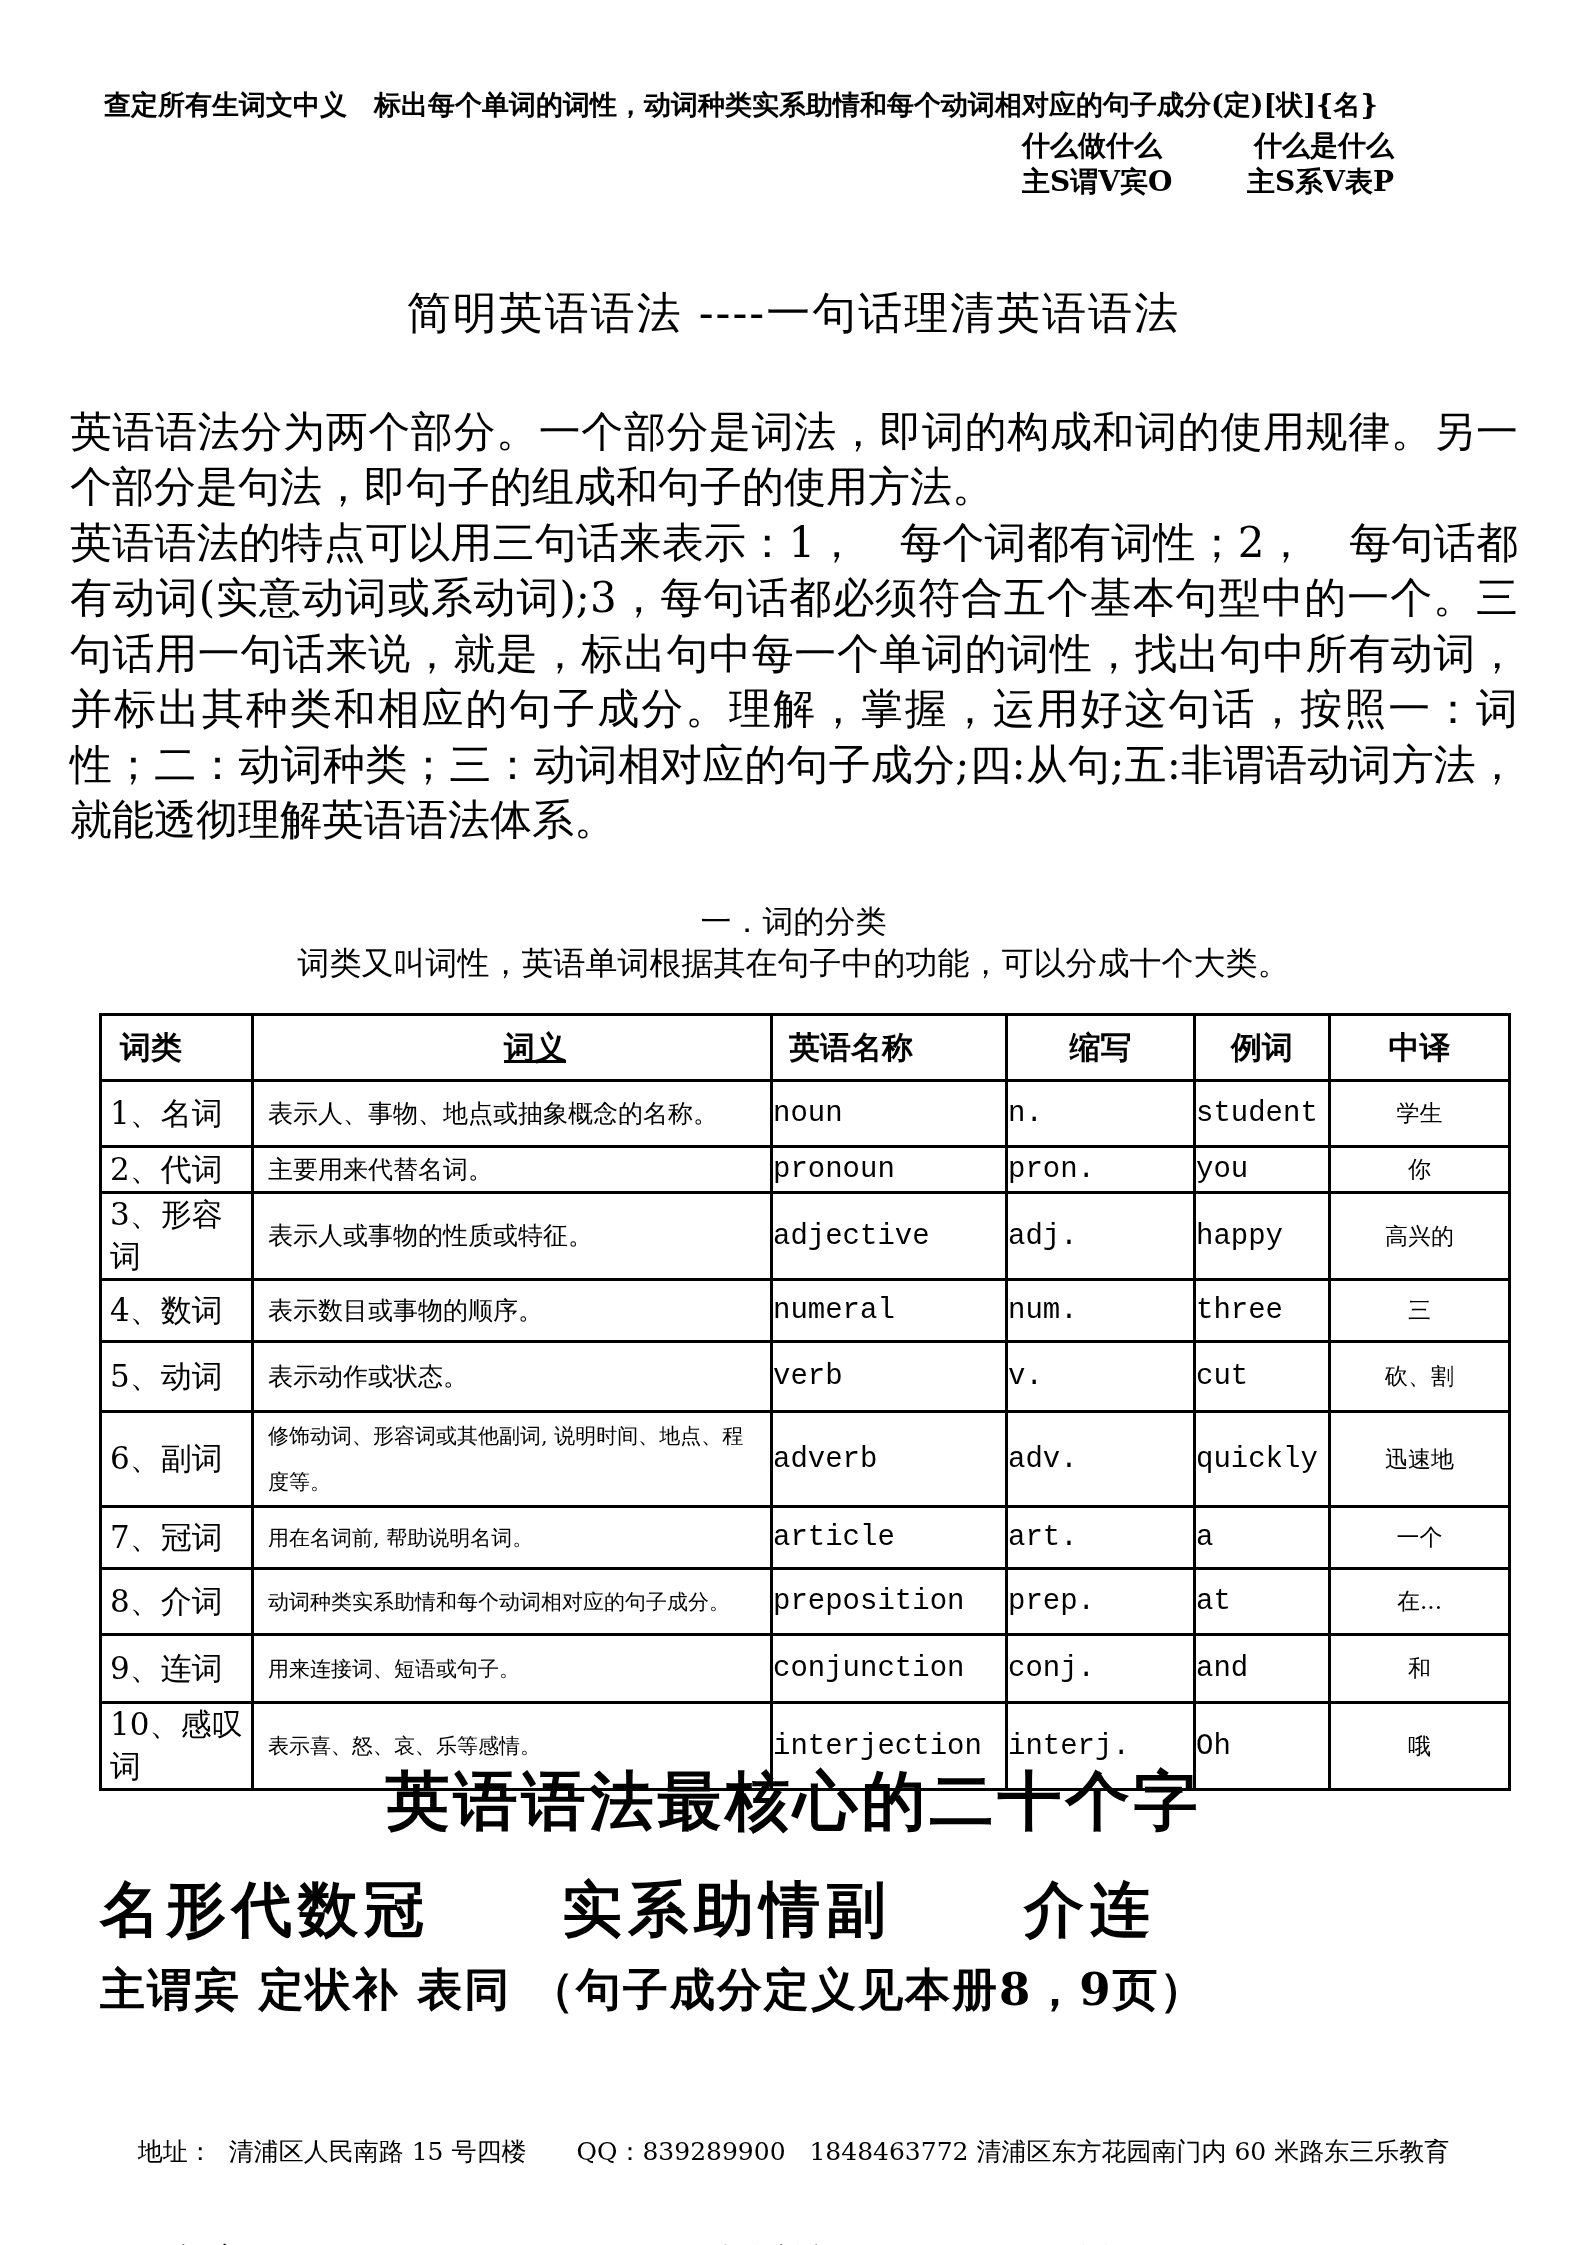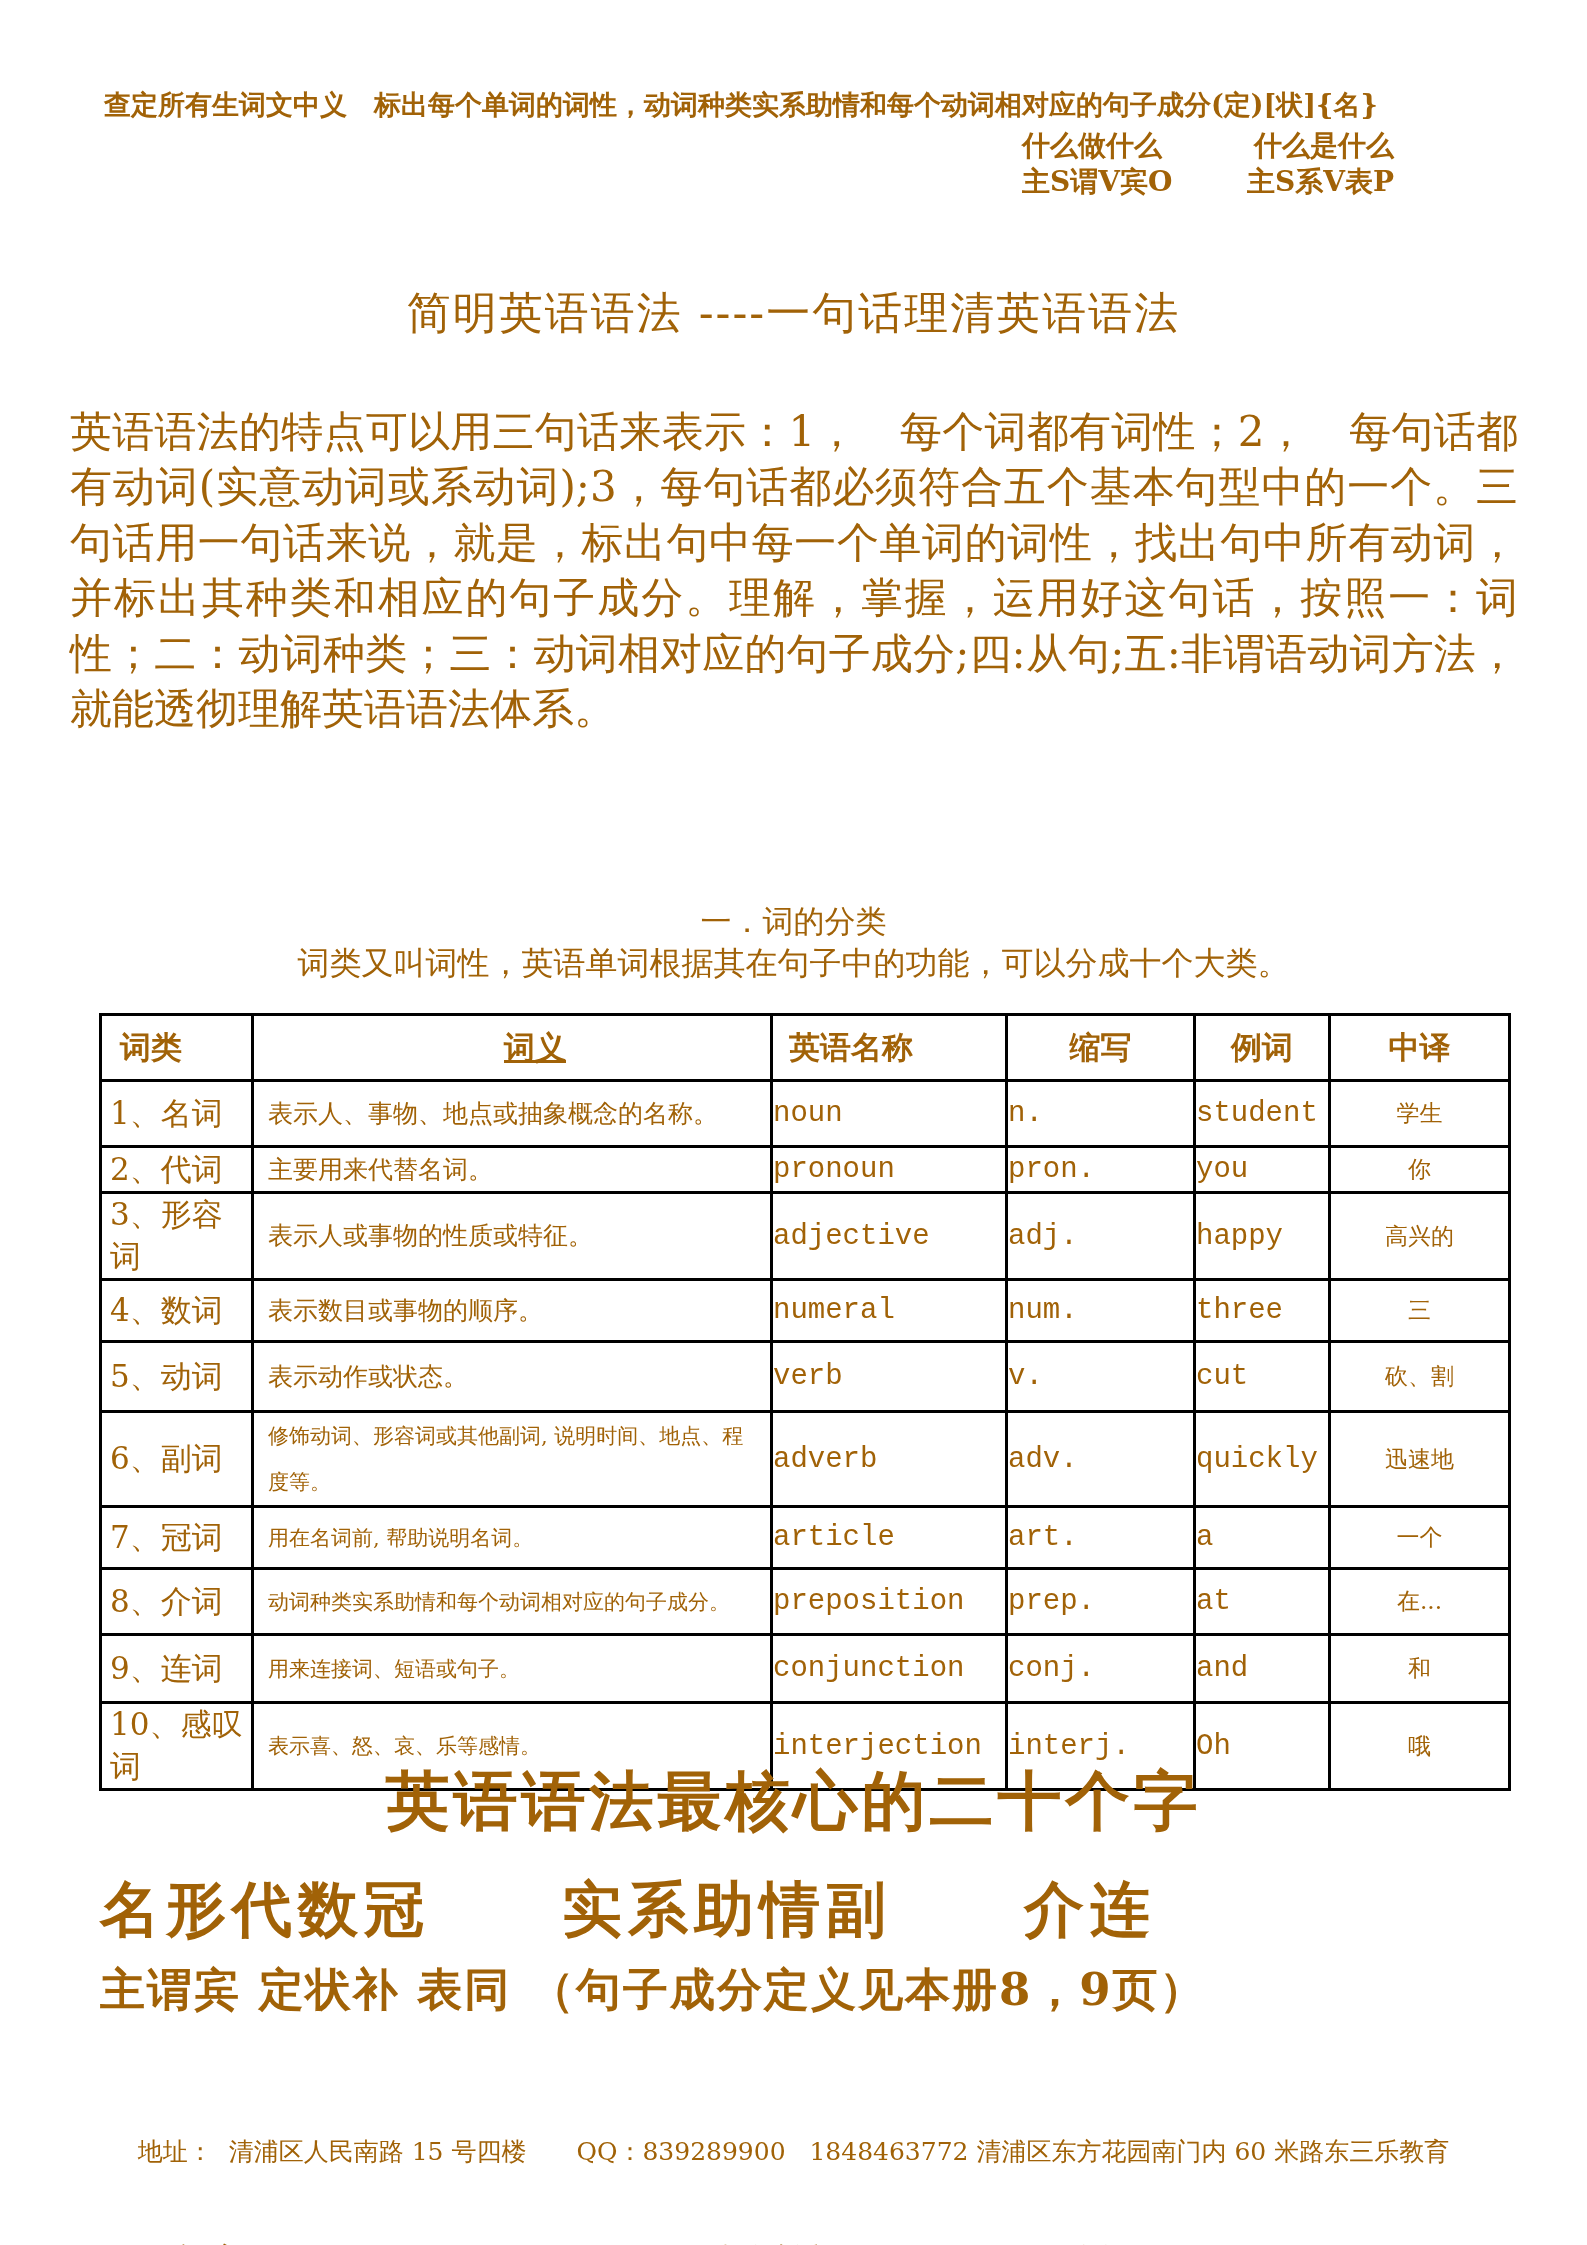--- a/index.html
+++ b/index.html
@@ -2,21 +2,21 @@
 <html><head>
 <meta charset="utf-8">
 <style>
   * { box-sizing: border-box; }
   html, body { margin: 0; padding: 0; background: #ffffff; }
   .page {
     position: relative;
     width: 1587px;
     height: 2245px;
     background: #ffffff;
-    color: #a16207;
+    color: #000000;
     font-family: "DejaVu Serif", "Liberation Serif", serif;
     overflow: hidden;
     border-radius: 15px;
   }
 
   
   .top-note {
     position: absolute;
     top: 86px; left: 104px; width: 1410px;
     font-size: 27px; font-weight: bold;
@@ -146,20 +146,21 @@
     </div>
     <div class="tn-row">
       <span>主S谓V宾O</span>
       <span>主S系V表P</span>
     </div>
   </div>
 
   <div class="page-title">简明英语语法 ----一句话理清英语语法</div>
 
   <div class="intro">
+    <p>英语语法分为两个部分。一个部分是词法，即词的构成和词的使用规律。另一个部分是句法，即句子的组成和句子的使用方法。</p>
     <p>英语语法的特点可以用三句话来表示：1，　每个词都有词性；2，　每句话都有动词(实意动词或系动词);3，每句话都必须符合五个基本句型中的一个。三句话用一句话来说，就是，标出句中每一个单词的词性，找出句中所有动词，并标出其种类和相应的句子成分。理解，掌握，运用好这句话，按照一：词性；二：动词种类；三：动词相对应的句子成分;四:从句;五:非谓语动词方法，就能透彻理解英语语法体系。</p>
   </div>
 
   <div class="section-heading">一．词的分类</div>
   <div class="section-sub">词类又叫词性，英语单词根据其在句子中的功能，可以分成十个大类。</div>
 
   <table class="pos-table">
     <colgroup>
       <col style="width:152px">
       <col style="width:519px">

